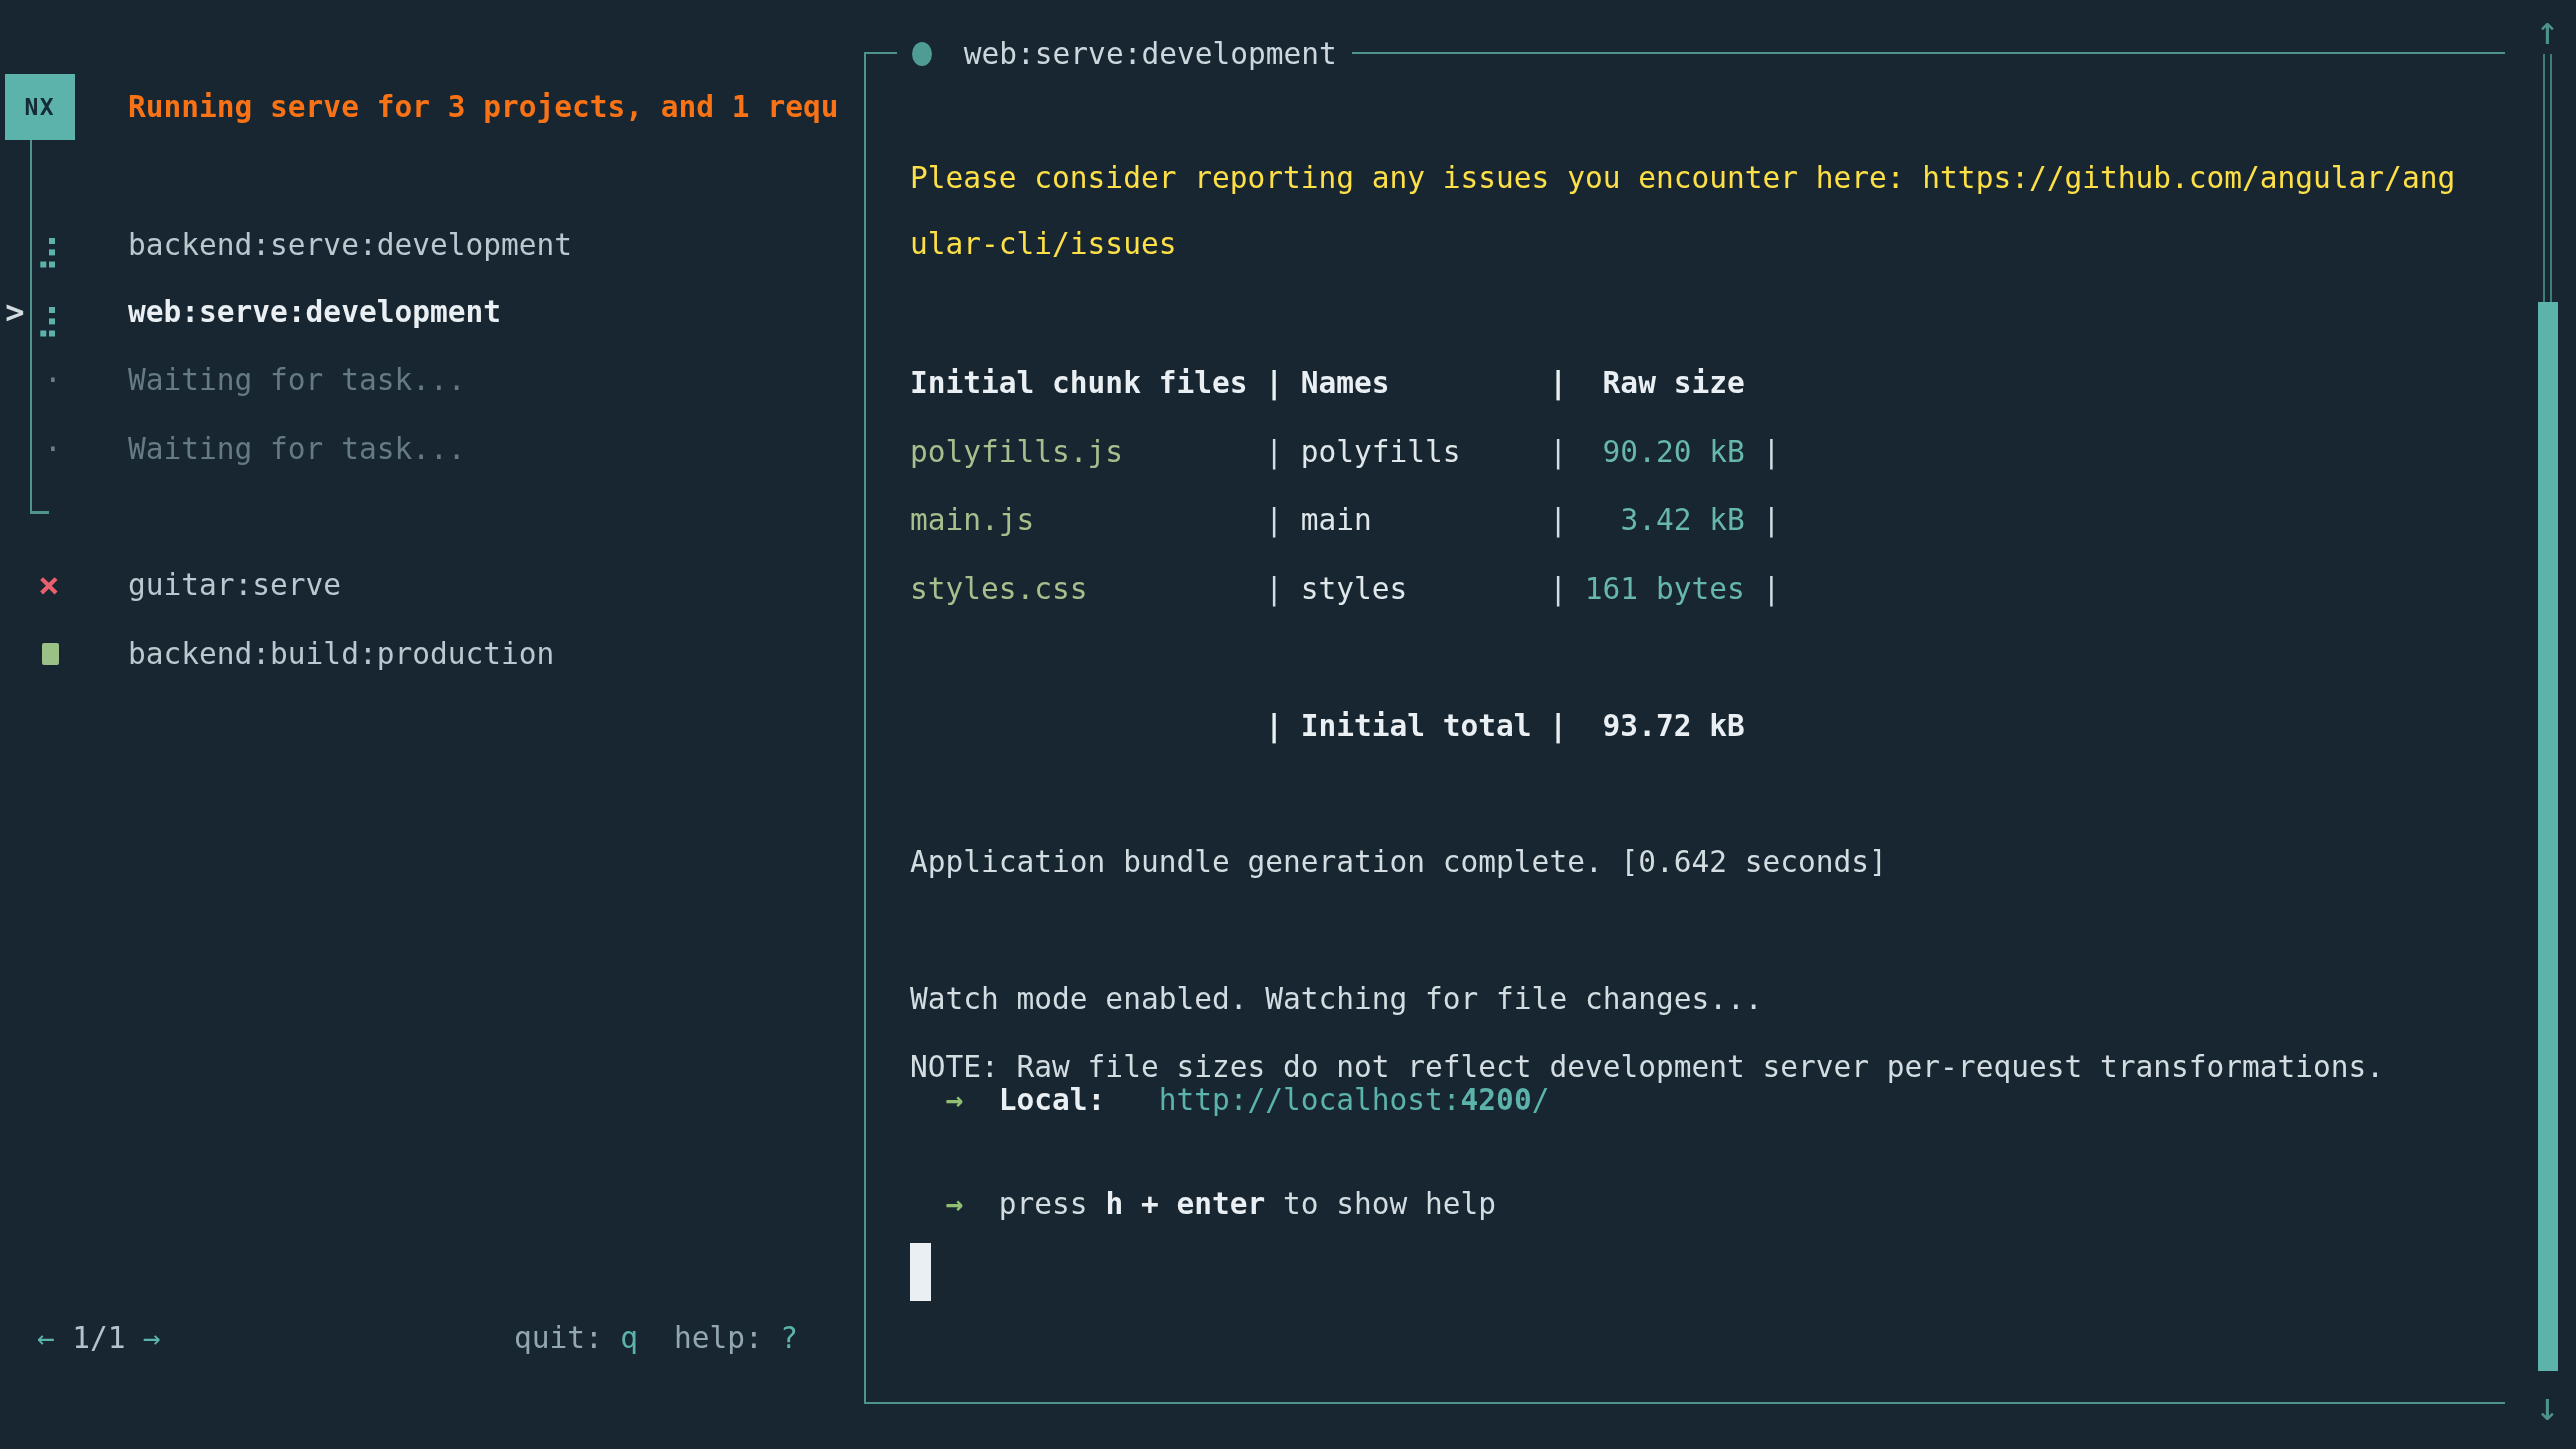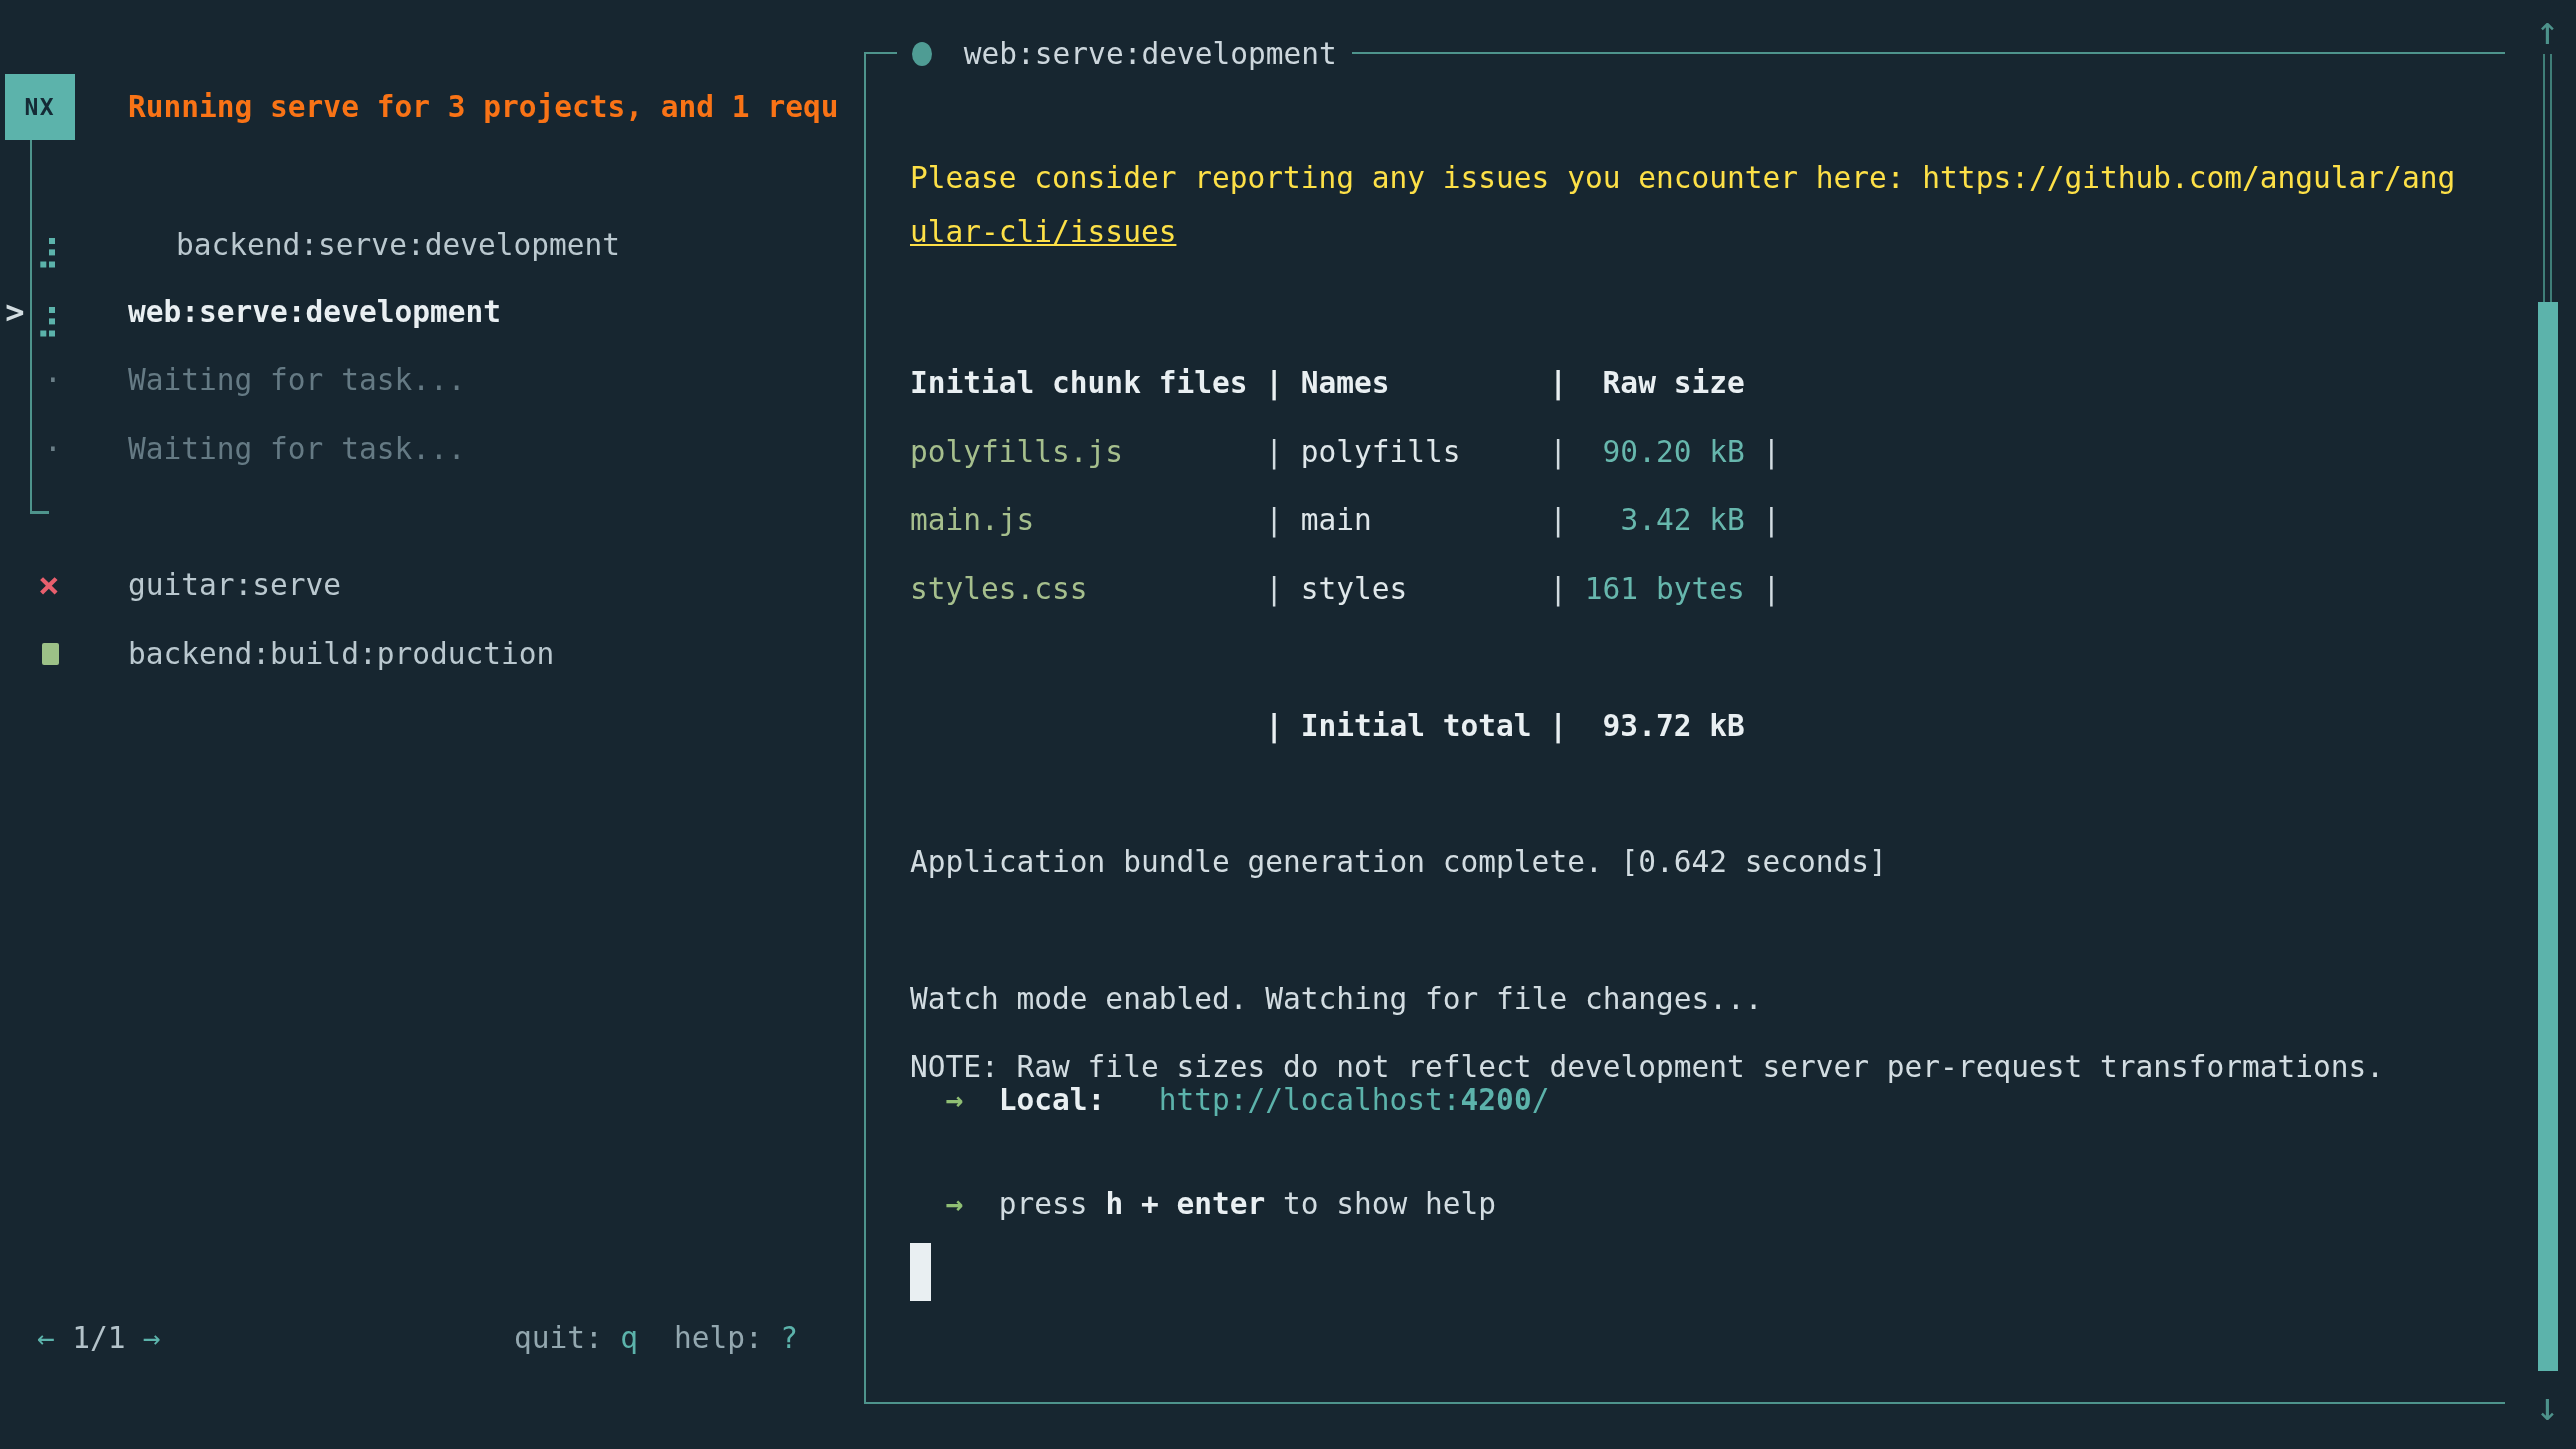--- a/index.html
+++ b/index.html
@@ -98,21 +98,21 @@
   <div class="sidebar-title">Running serve for 3 projects, and 1 requ</div>
 
   <div class="tree-line"></div>
   <div class="tree-corner"></div>
 
   <div class="caret">&gt;</div>
 
   <div class="spinner" style="top:238px;">
       <i></i>
     </div>
-  <div class="task-row" style="top:211px;margin-left:48px;">backend:serve:development</div>
+  <div class="task-row" style="top:211px;">backend:serve:development</div>
 
   <div class="spinner" style="top:307px;">
       <i></i>
     </div>
   <div class="task-row selected" style="top:278px;">web:serve:development</div>
 
   <div class="wait-dot" style="top:346px;">·</div>
   <div class="task-row waiting" style="top:346px;">Waiting for task...</div>
 
   <div class="wait-dot" style="top:415px;">·</div>
@@ -129,21 +129,21 @@
   <div class="hotkeys"><span>quit:</span><span class="hk-gap1"></span><span class="key">q</span><span class="hk-gap"></span><span>help:</span><span class="hk-gap1"></span><span class="key">?</span></div>
 </div>
 
 <div id="panel">
   <div class="panel-title">
     <span class="title-dot"></span>
     <span>web:serve:development</span>
   </div>
 
   <div class="pline yellow" style="top:90px;">Please consider reporting any issues you encounter here: https://github.com/angular/ang</div>
-  <div class="pline yellow" style="top:144px;text-decoration:underline;">ular-cli/issues</div>
+  <div class="pline yellow" style="top:156px;">ular-cli/issues</div>
 
   <div class="pline tbl boldwhite" style="top:295px;"><span class="col-file">Initial chunk files</span><span class="col-pipe2">|</span><span class="col-name">Names</span><span class="col-pipe1">|</span><span class="col-size">Raw size</span></div>
 
   <div class="pline tbl" style="top:364px;"><span class="col-file file-green">polyfills.js</span><span class="col-pipe2 pipe-gray">|</span><span class="col-name name-white">polyfills</span><span class="col-pipe1 pipe-gray">|</span><span class="col-size size-teal">90.20 kB</span><span class="col-tail pipe-gray">|</span></div>
 
   <div class="pline tbl" style="top:432px;"><span class="col-file file-green">main.js</span><span class="col-pipe2 pipe-gray">|</span><span class="col-name name-white">main</span><span class="col-pipe1 pipe-gray">|</span><span class="col-size size-teal">3.42 kB</span><span class="col-tail pipe-gray">|</span></div>
 
   <div class="pline tbl" style="top:501px;"><span class="col-file file-green">styles.css</span><span class="col-pipe2 pipe-gray">|</span><span class="col-name name-white">styles</span><span class="col-pipe1 pipe-gray">|</span><span class="col-size size-teal">161 bytes</span><span class="col-tail pipe-gray">|</span></div>
 
   <div class="pline tbl boldwhite" style="top:638px;"><span class="col-file"></span><span class="col-pipe2">|</span><span class="col-name">Initial total</span><span class="col-pipe1">|</span><span class="col-size">93.72 kB</span></div>

